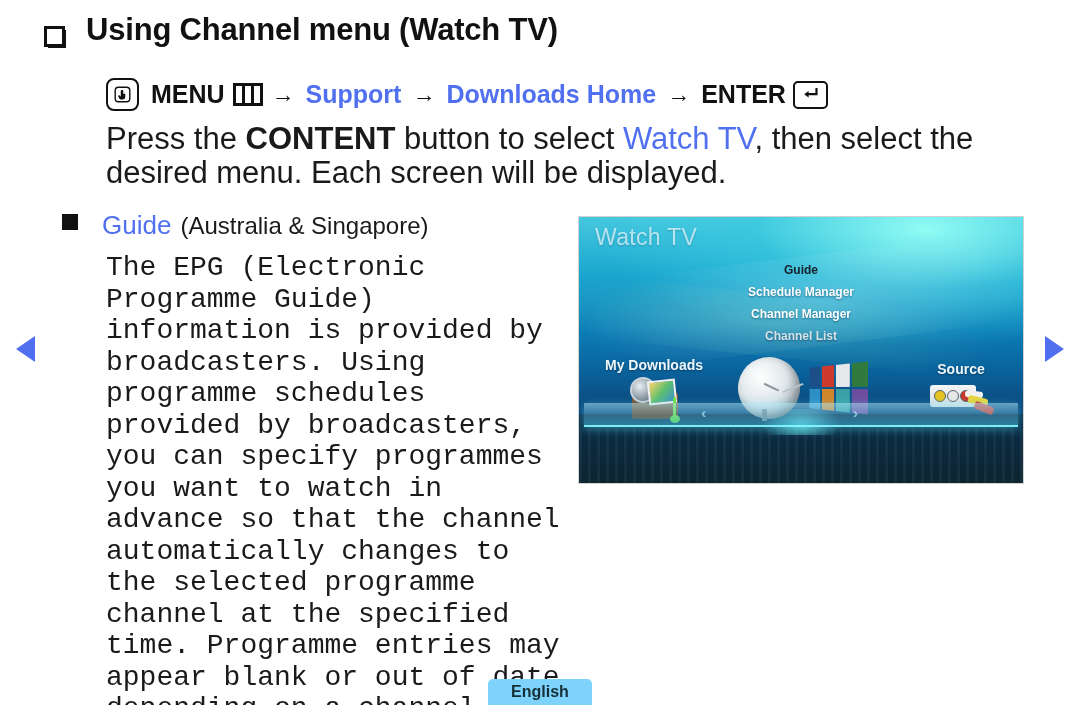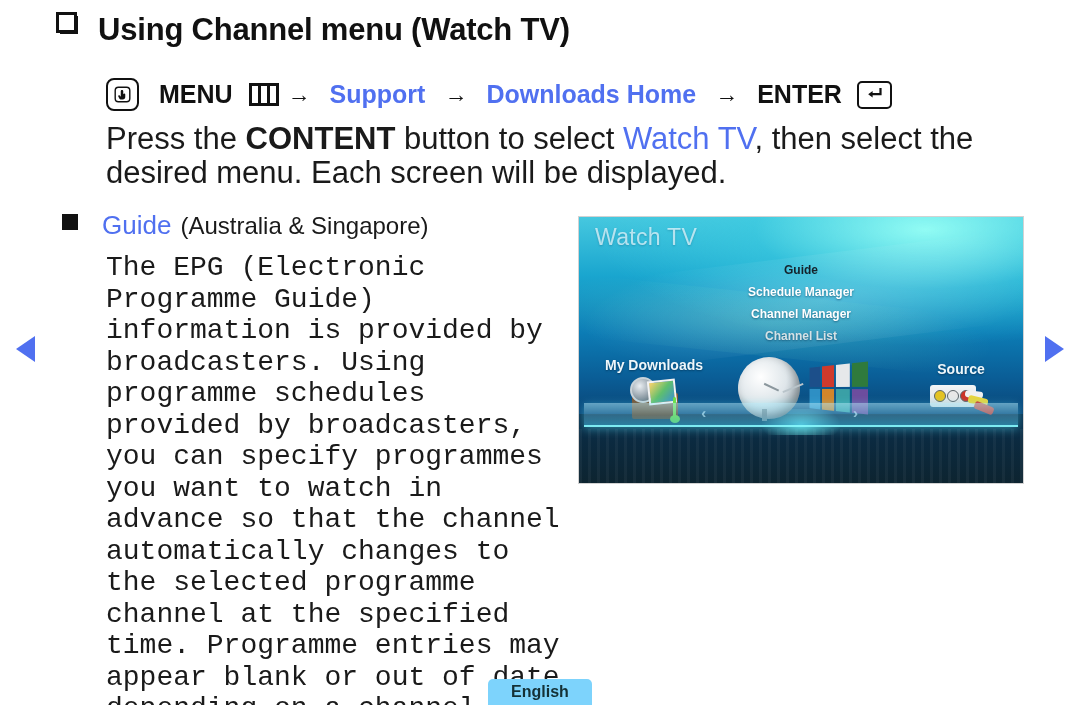--- a/index.html
+++ b/index.html
@@ -17,24 +17,24 @@
   }
 
   .page {
     position: absolute;
     inset: 0;
   }
 
   
   .title-row {
     position: absolute;
-    left: 56px;
+    left: 44px;
     top: 12px;
     display: flex;
-    align-items: flex-start;
+    align-items: flex-end;
   }
   .title-bullet {
     width: 22px;
     height: 22px;
     position: relative;
     margin-right: 20px;
     flex: none;
   }
   .title-bullet::before {
     content: "";
@@ -69,21 +69,21 @@
     position: absolute;
     left: 106px;
     top: 78px;
     display: flex;
     align-items: center;
     font-size: 25px;
     font-weight: bold;
     color: #111111;
     white-space: nowrap;
   }
-  .menu-path .seg { margin: 0 10px; }
+  .menu-path .seg { margin: 0 2px; }
   .menu-path .blue { color: #5070f0; }
   .menu-path .arrow {
     font-weight: normal;
     font-size: 23px;
     margin: 0 9px;
     color: #111111;
   }
 
   
   .icon-press {

